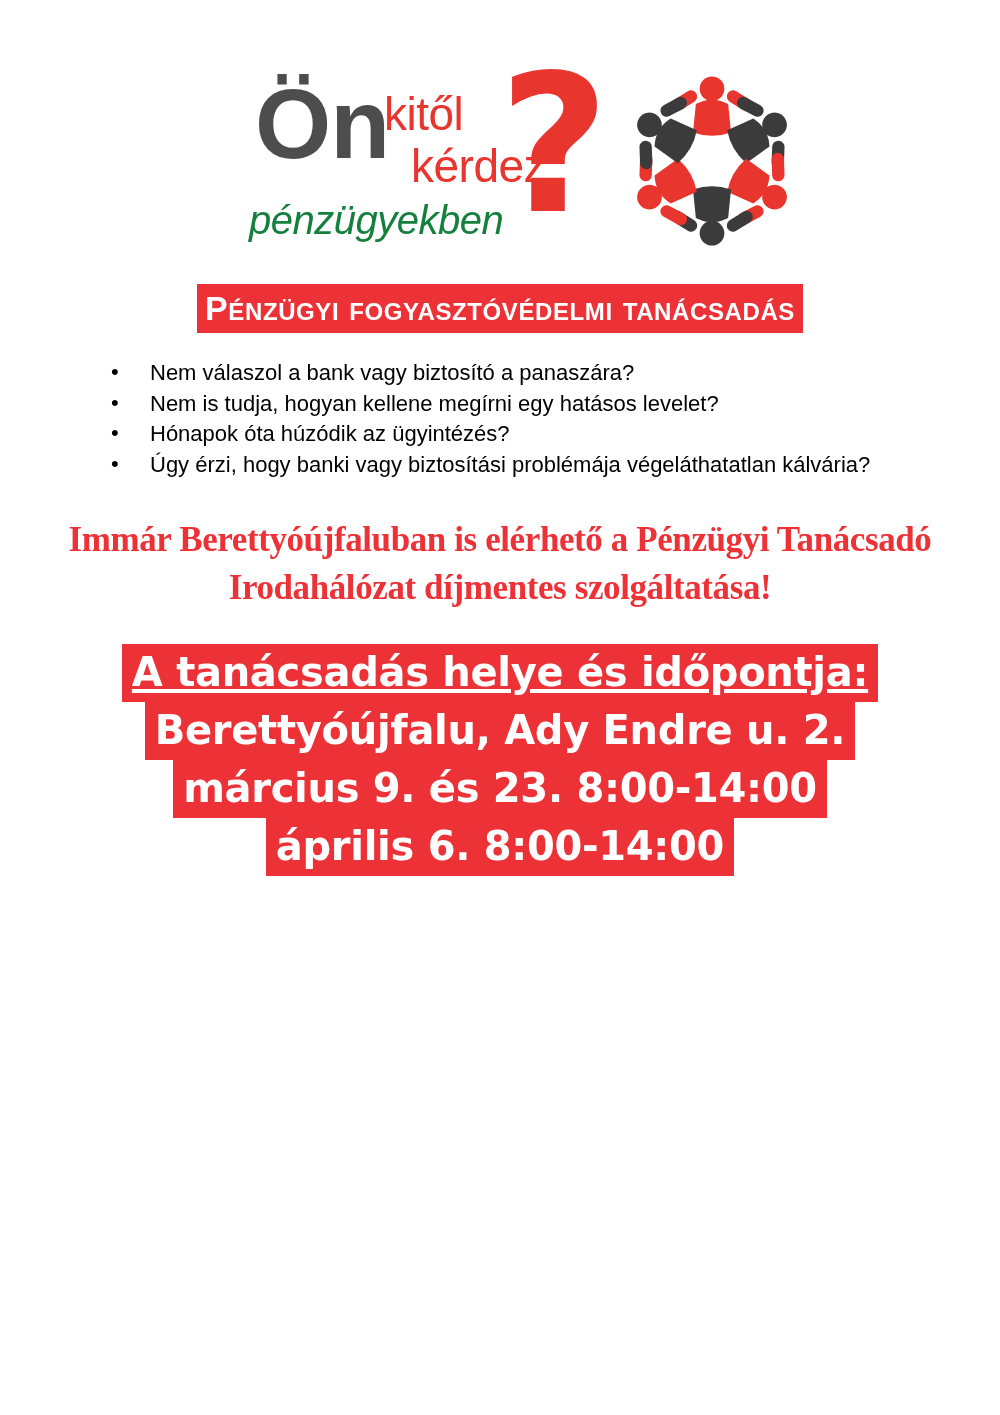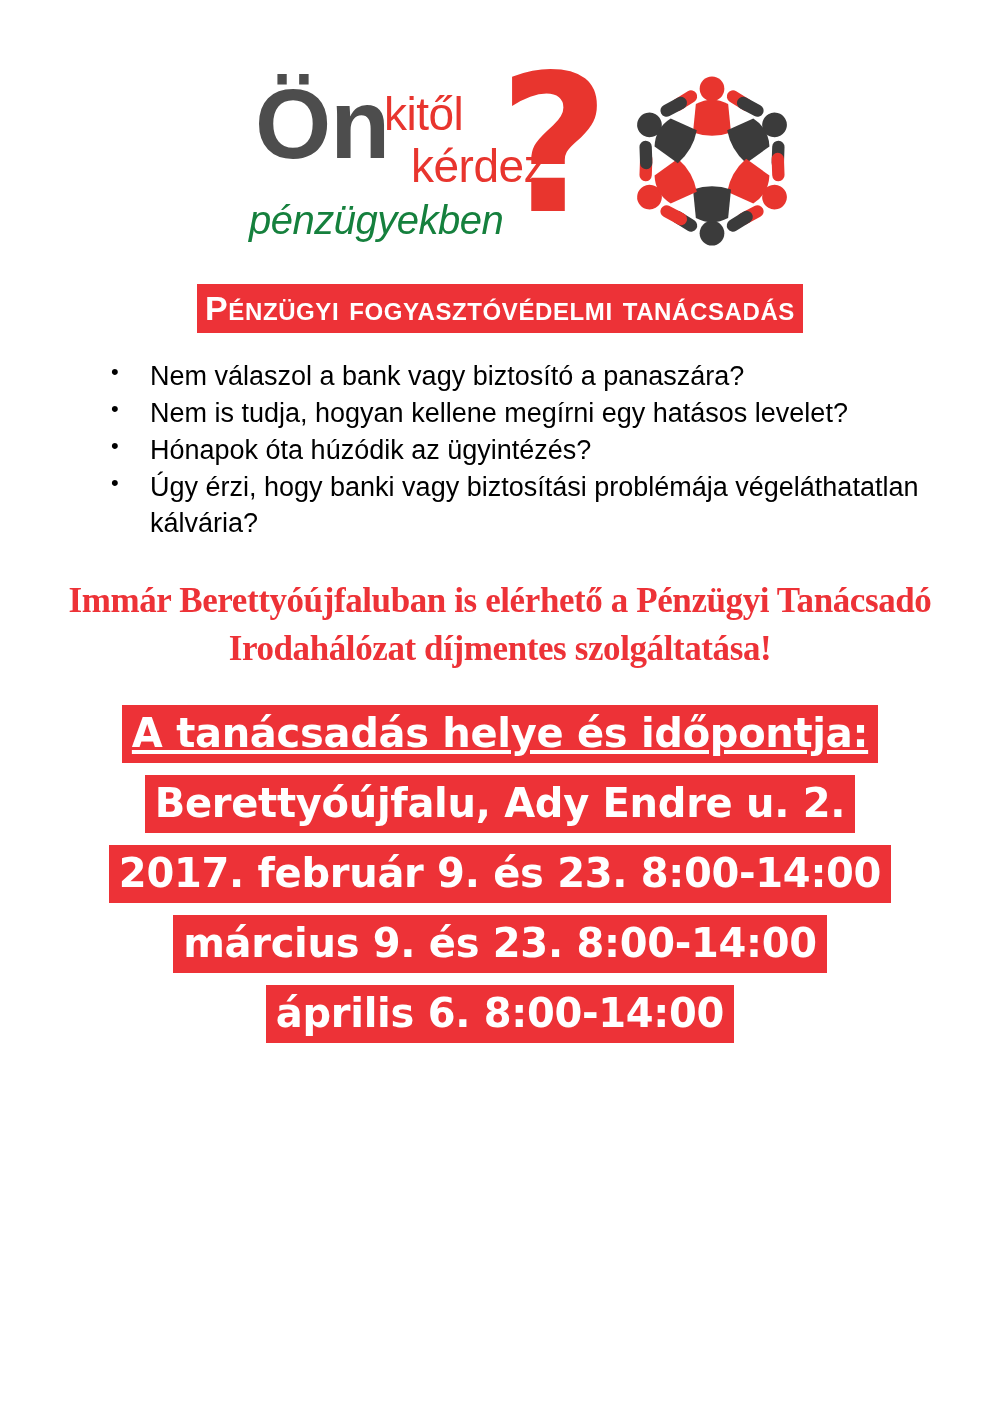--- a/index.html
+++ b/index.html
@@ -128,21 +128,21 @@
   .title-row + .title-row { margin-top: 1px; }
 
   
   .bullets {
     margin: 26px 0 0 0;
     padding: 0 70px 0 108px;
     list-style: none;
   }
   .bullets li {
     position: relative;
-    font-size: 27px;
+    font-size: 22px;
     line-height: 1.30;
     color: #000000;
     margin-bottom: 2px;
     padding-left: 42px;
   }
   .bullets li::before {
     content: "\2022";
     position: absolute;
     left: 3px;
     top: -1px;
@@ -165,21 +165,21 @@
     letter-spacing: -0.4px;
     font-family: Liberation Serif, serif;
     padding: 0 44px;
   }
 
   
   .venue-block {
     margin-top: 32px;
     text-align: center;
   }
-  .venue-row { line-height: 0; margin-top: 12px; }
+  .venue-row { line-height: 0; }
   .venue-line {
     display: inline-block;
     background: #ed3237;
     color: #ffffff;
     font-weight: bold;
     font-size: 40px;
     line-height: 1.30;
     padding: 2px 10px 4px 10px;
     letter-spacing: -0.3px;
     font-family: "DejaVu Sans", sans-serif;
@@ -274,23 +274,20 @@
 
 
   <div class="venue-block">
     <div class="venue-row">
       <span class="venue-line underlined">A tanácsadás helye és időpontja:</span>
     </div>
     <div class="venue-row">
       <span class="venue-line">Berettyóújfalu, Ady Endre u. 2.</span>
     </div>
     <div class="venue-row">
-      <span class="venue-line">2017. február 9. és 23. 8:00-14:00</span>
-    </div>
-    <div class="venue-row">
       <span class="venue-line">március 9. és 23. 8:00-14:00</span>
     </div>
     <div class="venue-row">
       <span class="venue-line">április 6. 8:00-14:00</span>
     </div>
   </div>
 
 </div>
 
 </body></html>

